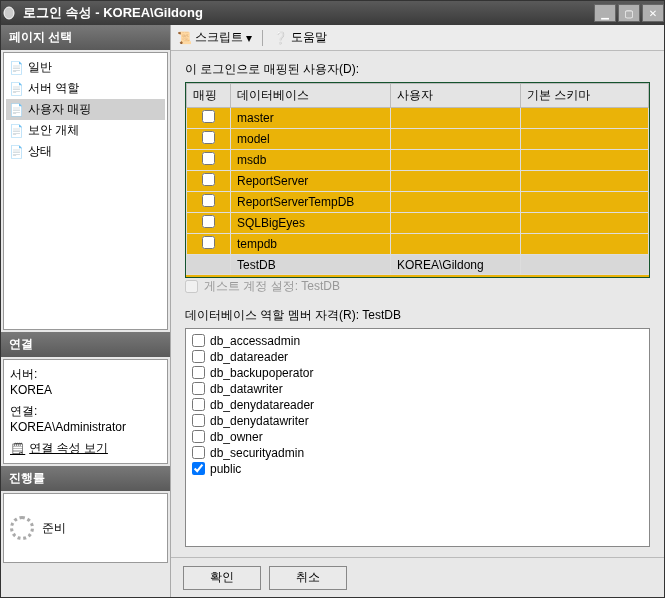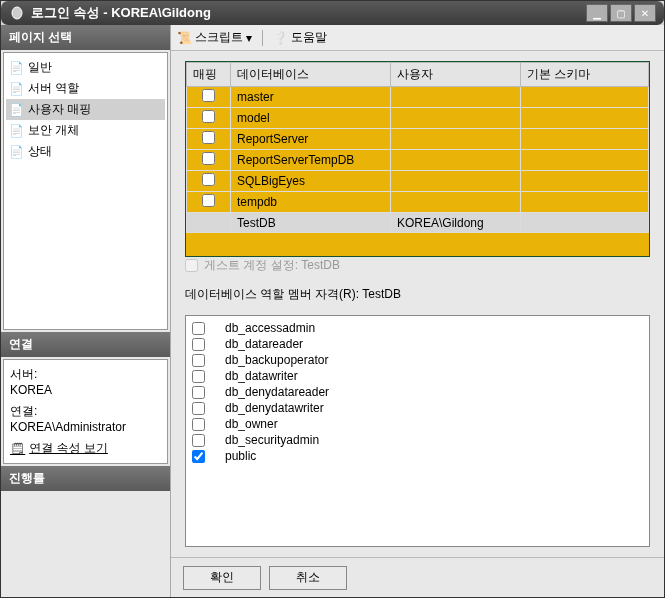--- a/index.html
+++ b/index.html
@@ -1,18 +1,18 @@
 <!DOCTYPE html>
 <html><head>
   <meta charset="utf-8">
   <style>
     * { box-sizing: border-box; margin: 0; padding: 0; font-family: "Malgun Gothic", "Segoe UI", sans-serif; font-size: 12px; }
     body { background: #c0c0c0; width: 665px; height: 598px; overflow: hidden; }
     .window { width: 665px; height: 598px; background: #d4d4d4; border: 1px solid #333; display: flex; flex-direction: column; }
-    .titlebar { background: linear-gradient(#5a5a5a, #3a3a3a); color: #fff; height: 24px; display: flex; align-items: center; padding: 0 8px; border-radius: 7px; }
+    .titlebar { background: linear-gradient(#5a5a5a, #3a3a3a); color: #fff; height: 24px; display: flex; align-items: center; padding: 0 0; }
     .titlebar .ico { width: 16px; height: 16px; margin-right: 6px; display: inline-flex; align-items: center; justify-content: center; }
     .titlebar .title { flex: 1; font-weight: bold; font-size: 13px; }
     .titlebar .winbtn { width: 22px; height: 18px; background: #b0b0b0; border: 1px solid #666; margin-left: 2px; display: inline-flex; align-items: center; justify-content: center; font-size: 10px; cursor: pointer; }
     .winbtn.close { background: #b0b0b0; }
     .body { flex: 1; display: flex; background: #e8e8e8; }
     .sidebar { width: 170px; background: #e8e8e8; border-right: 1px solid #aaa; display: flex; flex-direction: column; }
     .panel-header { background: linear-gradient(#787878, #5a5a5a); color: #fff; padding: 4px 8px; font-weight: bold; }
     .page-list { padding: 4px 2px; background: #fff; margin: 2px; border: 1px solid #999; flex: 0 0 auto; height: 278px; }
     .page-item { display: flex; align-items: center; padding: 2px 4px; cursor: pointer; }
     .page-item.selected { background: #d0d0d0; }
@@ -31,23 +31,23 @@
     .section-label { margin-bottom: 4px; }
     .table-wrap { border: 1px solid #14532d; background: #eab308; height: 196px; overflow: hidden; position: relative; }
     .table-scroll { overflow-y: auto; height: 100%; }
     table { border-collapse: collapse; width: 100%; }
     th { background: #e4e4e4; border: 1px solid #bbb; padding: 3px 6px; text-align: left; font-weight: normal; position: sticky; top:0; }
     td { border: 1px solid #ddd; padding: 2px 6px; height: 20px; }
     td.chk { text-align: center; width: 44px; }
     tr.sel td { background: #d8d8d8; }
     .guest-row { color: #999; display: flex; align-items: center; gap: 6px; }
     .guest-row input { accent-color: #888; }
-    .role-label { margin-top: 12px; margin-bottom: 12px; }
+    .role-label { margin-top: 12px; margin-bottom: 4px; }
     .role-box { flex: 1; border: 1px solid #888; background: #fff; padding: 4px 6px; overflow-y: auto; }
-    .role-item { display: flex; align-items: flex-end; gap: 20px; padding: 1px 0; }
+    .role-item { display: flex; align-items: flex-start; gap: 5px; padding: 1px 0; }
     .footer { height: 40px; background: #e8e8e8; border-top: 1px solid #bbb; display: flex; align-items: center; padding: 0 12px; gap: 8px; }
     .footer button { width: 78px; height: 24px; background: #eaeaea; border: 1px solid #888; cursor: pointer; }
     input[type=checkbox] { width: 13px; height: 13px; cursor: pointer; }
   </style>
 </head>
 <body>
 
 <div class="window">
   <div class="titlebar">
     <span class="ico">
@@ -97,37 +97,42 @@
           <div>연결:</div>
           <div>KOREA\Administrator</div>
         </div>
         <div class="link">
           <span class="picon">🗒</span>
           <span>연결 속성 보기</span>
         </div>
       </div>
 
       <div class="panel-header">진행률</div>
+      <div class="prog-panel">
+        <div class="spinner"></div>
+        <span>준비</span>
+      </div>
     </div>
 
     <div class="main">
       <div class="toolbar">
         <div class="tbtn">
           <span>📜</span>
           <span>스크립트</span>
           <span>▾</span>
         </div>
         <div class="sep"></div>
         <div class="tbtn">
           <span>❔</span>
           <span>도움말</span>
         </div>
       </div>
 
       <div class="content">
+        <div class="section-label">이 로그인으로 매핑된 사용자(D):</div>
 
         <div class="table-wrap">
           <div class="table-scroll">
           <table>
             <thead>
               <tr>
                 <th>매핑</th>
                 <th style="width:160px">데이터베이스</th>
                 <th style="width:130px">사용자</th>
                 <th>기본 스키마</th>
@@ -141,20 +146,26 @@
                     <td><span></span></td>
                   </tr>
                   <tr>
                     <td class="chk"><input type="checkbox" style=""></td>
                     <td>model</td>
                     <td></td>
                     <td><span></span></td>
                   </tr>
                   <tr>
                     <td class="chk"><input type="checkbox" style=""></td>
+                    <td>msdb</td>
+                    <td></td>
+                    <td><span></span></td>
+                  </tr>
+                  <tr>
+                    <td class="chk"><input type="checkbox" style=""></td>
                     <td>ReportServer</td>
                     <td></td>
                     <td><span></span></td>
                   </tr>
                   <tr>
                     <td class="chk"><input type="checkbox" style=""></td>
                     <td>ReportServerTempDB</td>
                     <td></td>
                     <td><span></span></td>
                   </tr>

